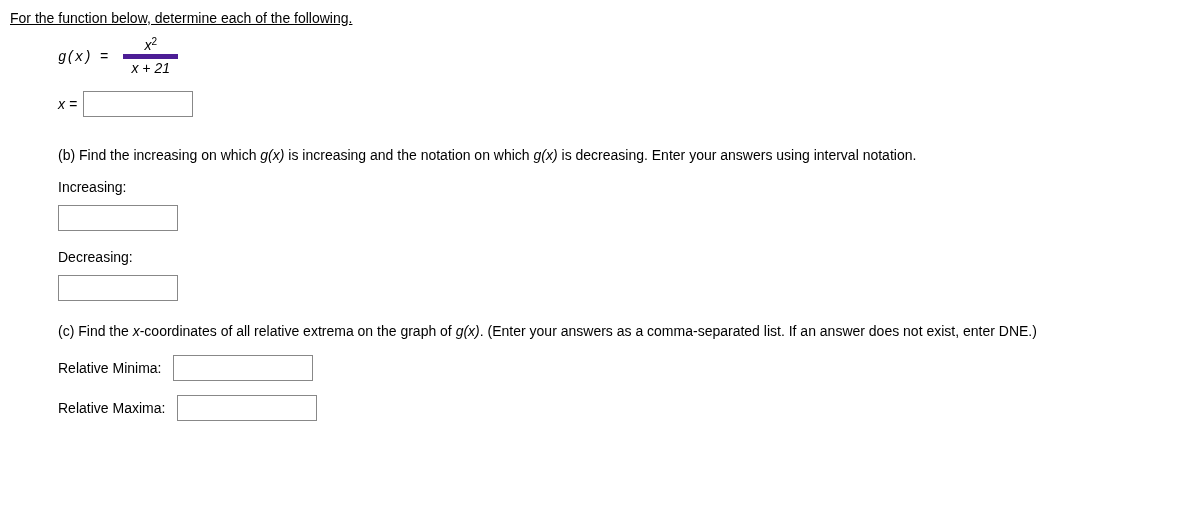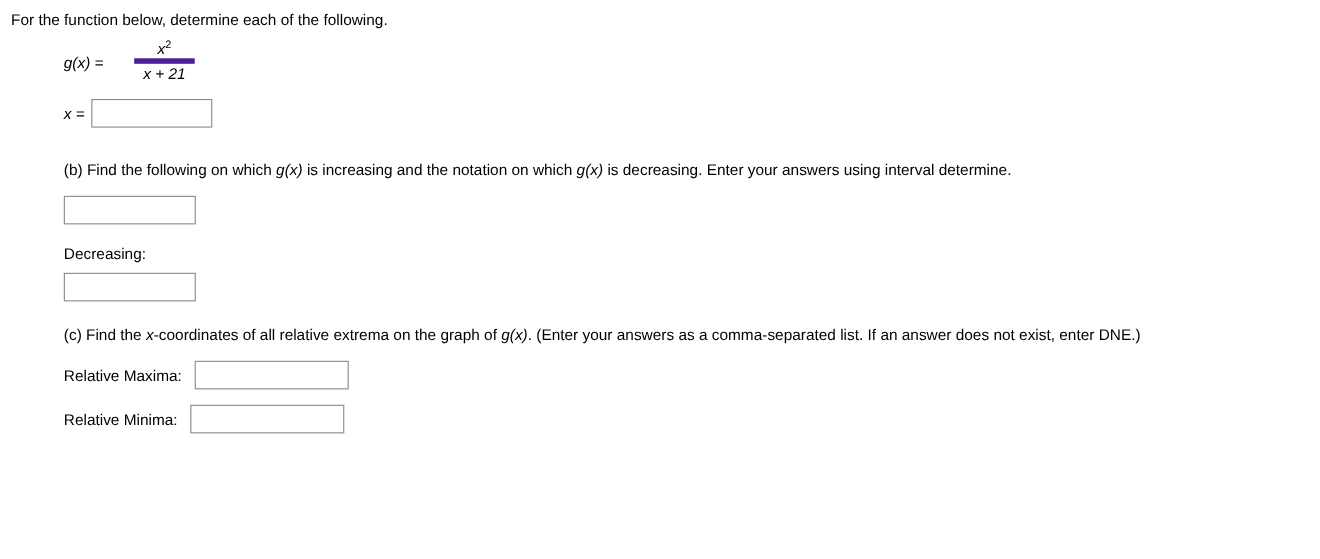--- a/index.html
+++ b/index.html
@@ -9,32 +9,34 @@
     }
     body {
       font-family: Arial, Helvetica, sans-serif;
       font-size: 14px;
       color: #000;
       padding: 10px 10px 10px 10px;
       background: #fff;
     }
     .intro {
       margin-bottom: 12px;
+      text-decoration: underline;
     }
     .content {
       padding-left: 48px;
     }
     .function-def {
       display: flex;
       align-items: center;
       margin-bottom: 14px;
       font-style: italic;
     }
     .function-def .gx {
-      margin-right: 14px;
+      margin-right: 1px;
+      font-family: Liberation Mono, monospace;
     }
     .fraction {
       display: inline-flex;
       flex-direction: column;
       align-items: center;
       font-style: italic;
       vertical-align: middle;
       position: relative;
       top: -2px;
       margin-left: 14px;
@@ -133,42 +135,43 @@
 
   <div class="part part-a">
     <div class="answer-line">
       <span class="label">x =</span>
       <input type="text" class="answer small" style="">
     </div>
   </div>
 
   <div class="part part-b">
     <div class="prompt">
-      <span>(b) Find the following on which </span><span class="italic-fn">g(x)</span><span> is increasing and the notation on which </span><span class="italic-fn">g(x)</span><span> is decreasing. Enter your answers using interval determine.</span>
+      <span>(b) Find the increasing on which </span><span class="italic-fn">g(x)</span><span> is increasing and the notation on which </span><span class="italic-fn">g(x)</span><span> is decreasing. Enter your answers using interval notation.</span>
     </div>
 
     <div class="input-block">
+      <div class="sub-label label-plain">Increasing:</div>
       <input type="text" class="answer med" style="">
     </div>
 
     <div class="input-block">
       <div class="sub-label label-plain">Decreasing:</div>
       <input type="text" class="answer med" style="">
     </div>
   </div>
 
   <div class="part part-c">
     <div class="prompt">
       <span>(c) Find the </span><span class="italic-fn">x</span><span>-coordinates of all relative extrema on the graph of </span><span class="italic-fn">g(x)</span><span>. (Enter your answers as a comma-separated list. If an answer does not exist, enter DNE.)</span>
     </div>
 
     <div class="rel-line">
-      <span class="label-plain">Relative Maxima:</span>
+      <span class="label-plain">Relative Minima:</span>
       <input type="text" class="answer wide" style="">
     </div>
 
     <div class="rel-line">
-      <span class="label-plain">Relative Minima:</span>
+      <span class="label-plain">Relative Maxima:</span>
       <input type="text" class="answer wide" style="">
     </div>
   </div>
 
 </div>
 
 </body></html>

